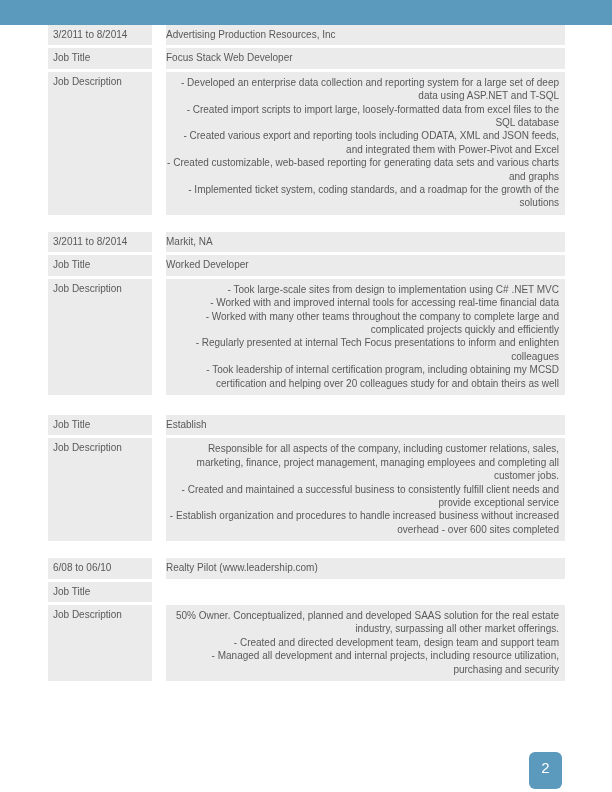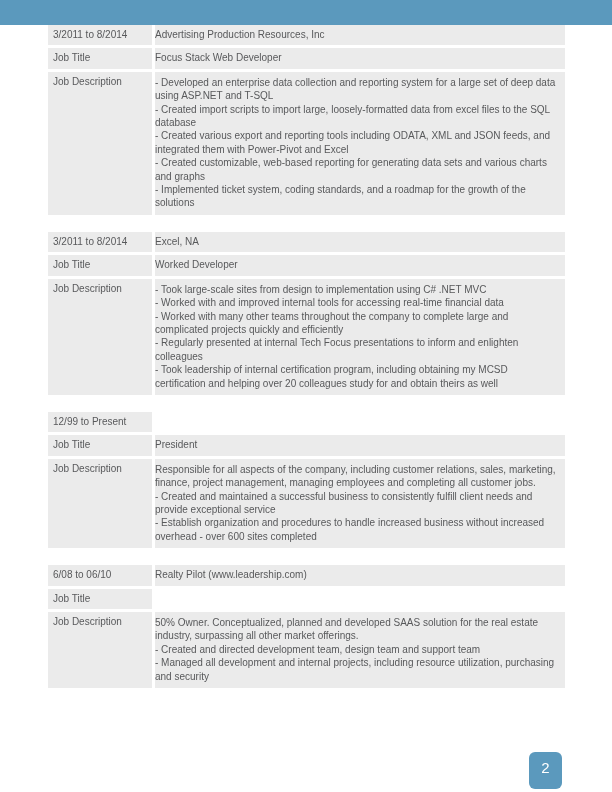--- a/index.html
+++ b/index.html
@@ -35,31 +35,31 @@
   }
   .job {
     margin: 0 47px 17px 48px;
     display: flex;
     flex-direction: column;
     gap: 3px;
   }
   .row {
     display: grid;
     grid-template-columns: 104px 1fr;
-    gap: 3px;
+    gap: 14px;
   }
   .cell {
     background: #ebebeb;
     font-size: 10px;
     line-height: 13.4px;
     padding: 3px 6px 4px 5px;
     color: #58595b;
   }
   .cell.value { padding-left: 0; }
-  .cell.desc { white-space: pre-line; padding-top: 4px; padding-bottom: 5px; }
+  .cell.desc { white-space: pre-line; padding-top: 4px; padding-bottom: 5px; text-align: right; }
   .page-number {
     position: absolute;
     right: 50px;
     bottom: 3px;
     width: 33px;
     height: 37px;
     background: #5b99bd;
     border-radius: 6px;
     color: #ffffff;
     font-size: 15px;
@@ -90,43 +90,42 @@
 - Created import scripts to import large, loosely-formatted data from excel files to the SQL database
 - Created various export and reporting tools including ODATA, XML and JSON feeds, and integrated them with Power-Pivot and Excel
 - Created customizable, web-based reporting for generating data sets and various charts and graphs
 - Implemented ticket system, coding standards, and a roadmap for the growth of the solutions</div>
     </div>
   </section>
 
   <section class="job">
     <div class="row">
       <div class="cell label">3/2011 to 8/2014</div>
-      <div class="cell value">Excel, NA</div>
+      <div class="cell value">Markit, NA</div>
     </div>
     <div class="row">
       <div class="cell label">Job Title</div>
       <div class="cell value">Worked Developer</div>
     </div>
     <div class="row">
       <div class="cell label">Job Description</div>
       <div class="cell value desc">- Took large-scale sites from design to implementation using C# .NET MVC
 - Worked with and improved internal tools for accessing real-time financial data
 - Worked with many other teams throughout the company to complete large and complicated projects quickly and efficiently
 - Regularly presented at internal Tech Focus presentations to inform and enlighten colleagues
 - Took leadership of internal certification program, including obtaining my MCSD certification and helping over 20 colleagues study for and obtain theirs as well</div>
     </div>
   </section>
 
   <section class="job">
     <div class="row">
-      <div class="cell label">12/99 to Present</div>
     </div>
     <div class="row">
       <div class="cell label">Job Title</div>
-      <div class="cell value">President</div>
+      <div class="cell value">Establish</div>
     </div>
     <div class="row">
       <div class="cell label">Job Description</div>
       <div class="cell value desc">Responsible for all aspects of the company, including customer relations, sales, marketing, finance, project management, managing employees and completing all customer jobs.
 - Created and maintained a successful business to consistently fulfill client needs and provide exceptional service
 - Establish organization and procedures to handle increased business without increased overhead - over 600 sites completed</div>
     </div>
   </section>
 
   <section class="job">

